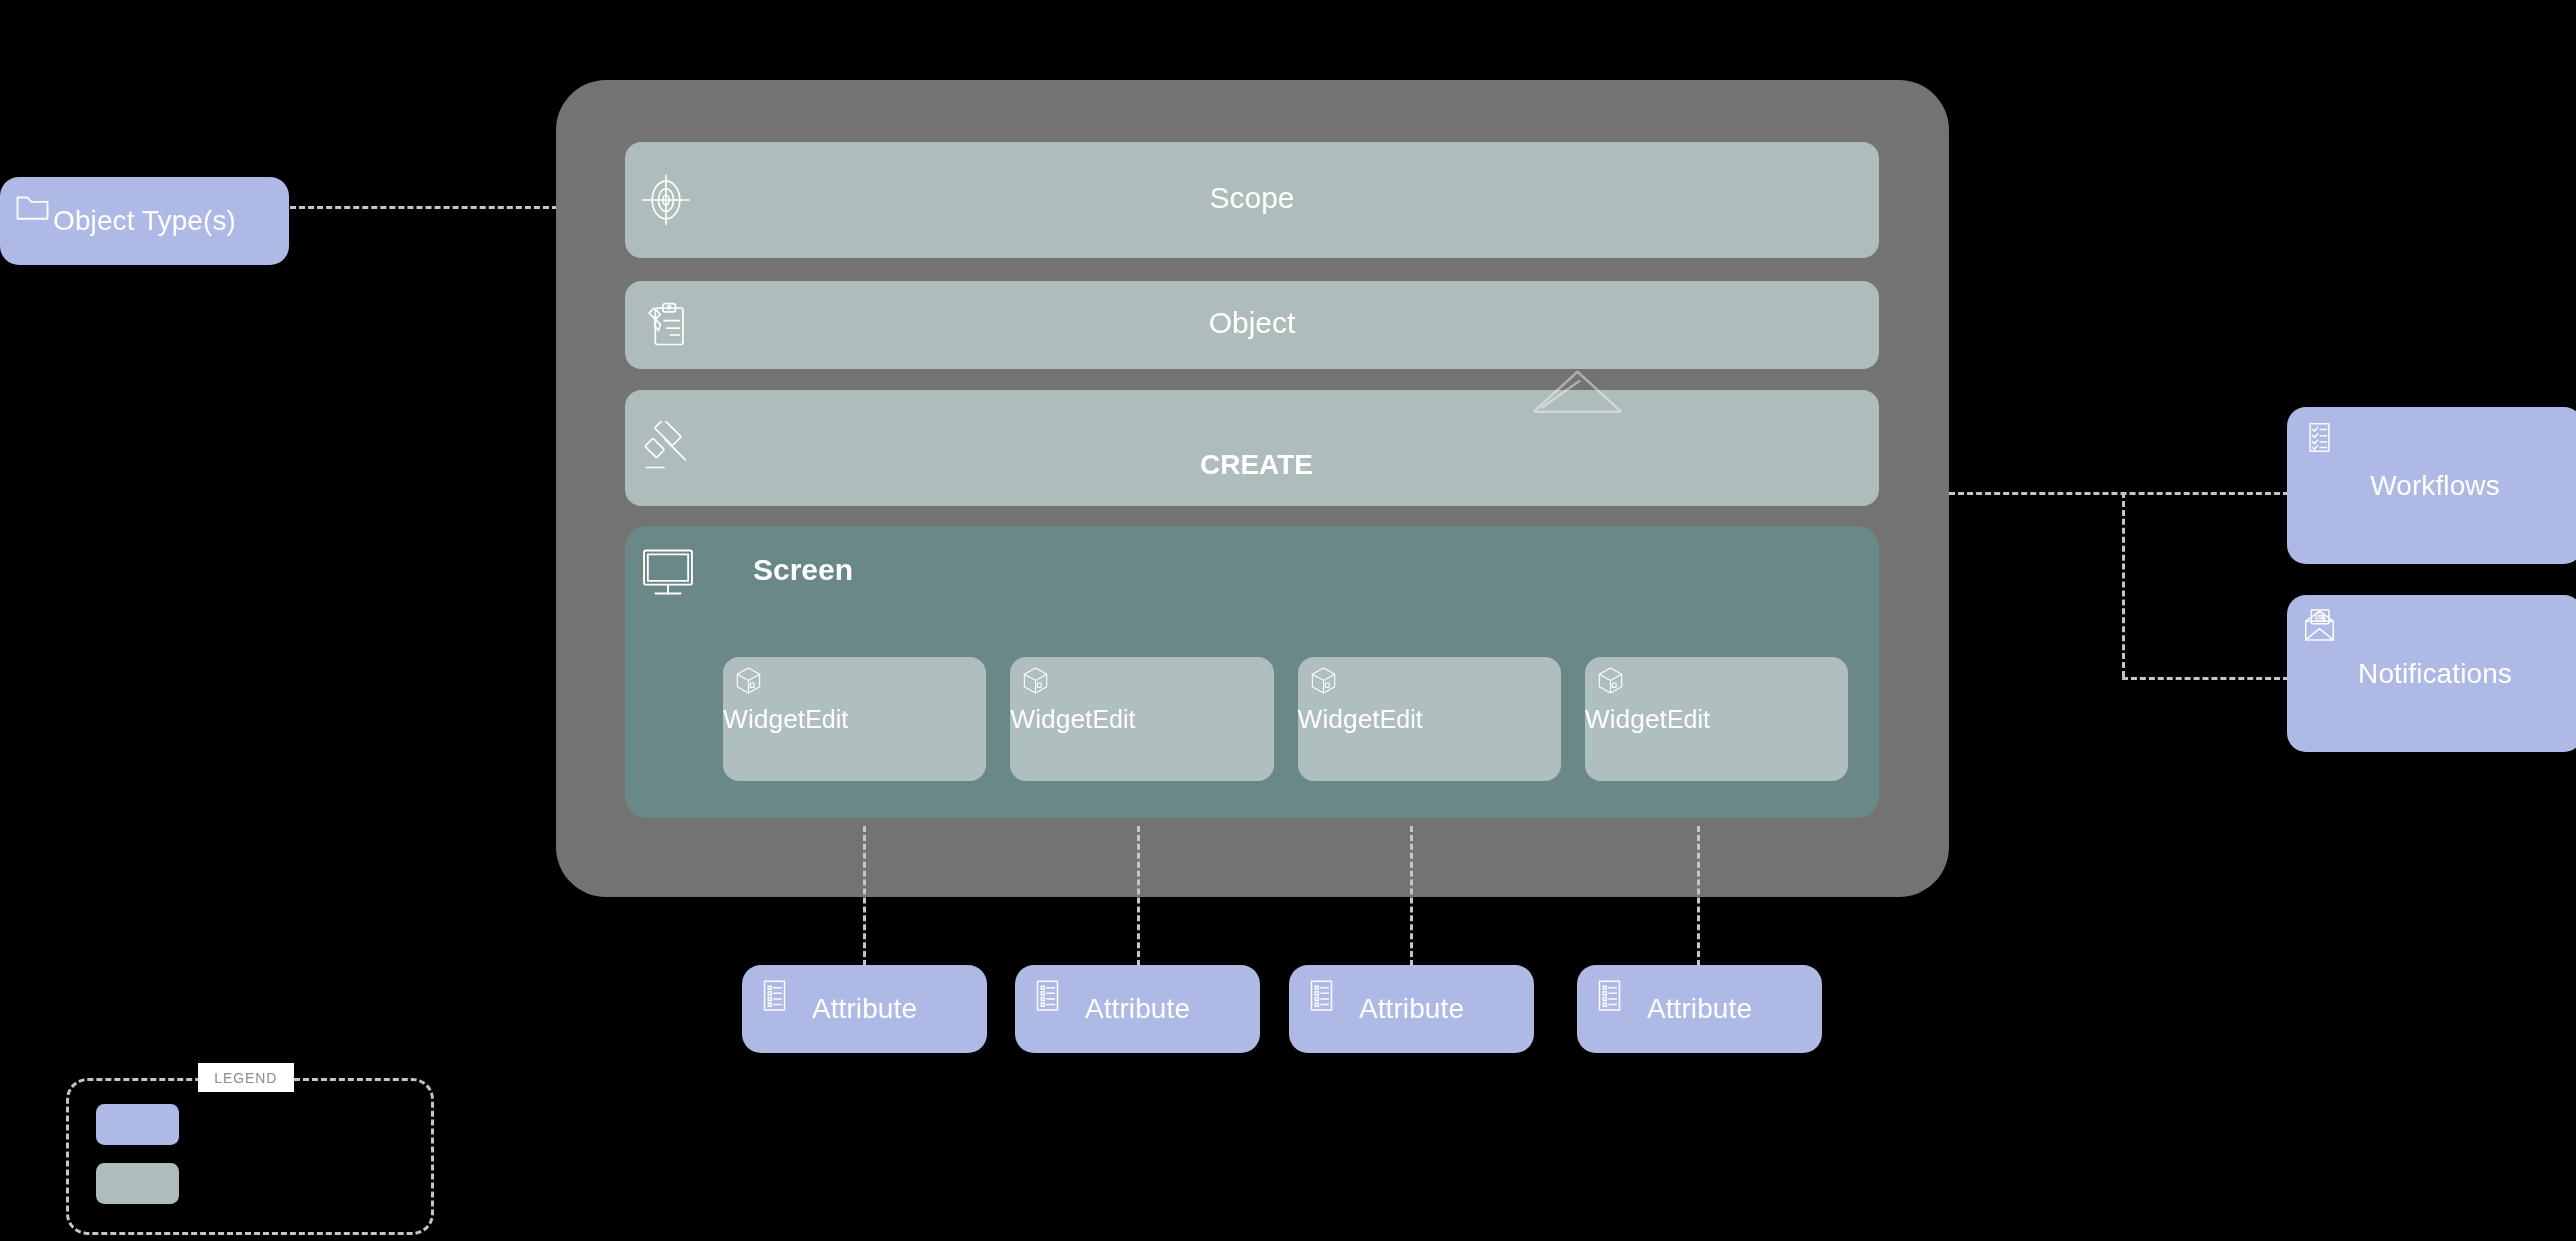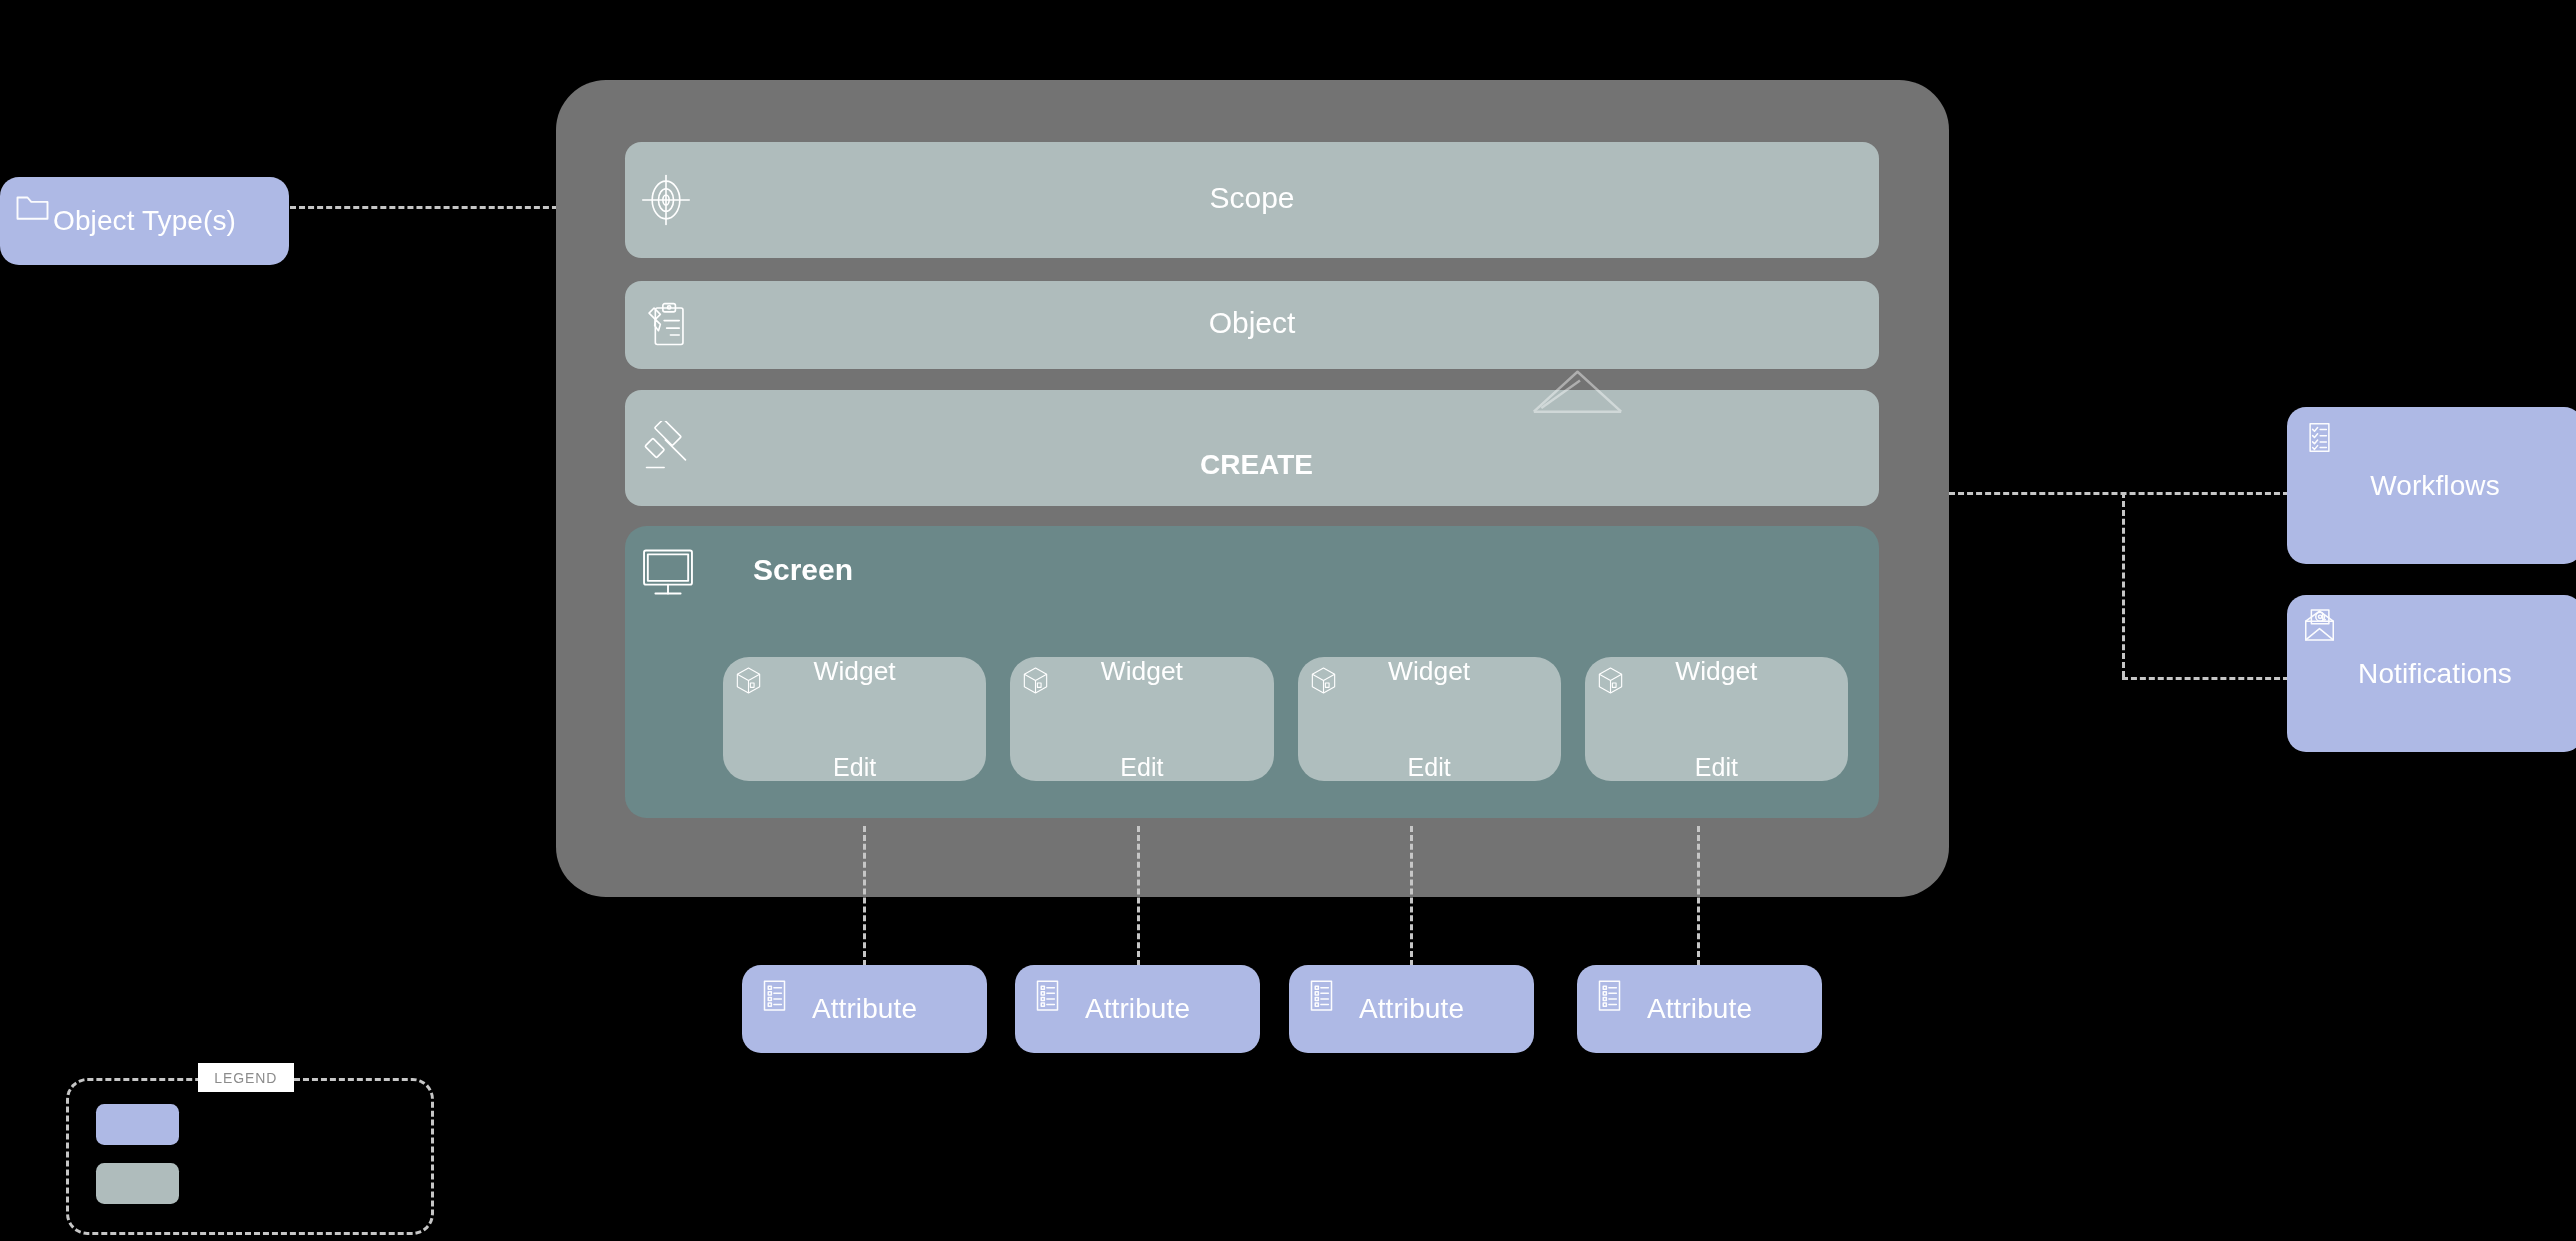--- a/index.html
+++ b/index.html
@@ -78,23 +78,23 @@
   #screen-title{
     position:absolute;left:88px;top:29px;color:#fff;
     font-size:30px;font-weight:700;line-height:1;white-space:nowrap;display:block;margin-left:40px;
   }
   #widget-row{
     position:absolute;left:98px;top:131px;width:1125px;height:124px;
     display:flex;gap:24px;
   }
   .widget{
     position:relative;flex:1 1 0;height:124px;
-    background:#afbebe;border-radius:26px;
-    display:flex;flex-direction:column;
-    align-items:center;justify-content:space-between;
+    background:#afbebe;border-radius:16px;
+    display:flex;flex-direction:row;
+    align-items:center;justify-content:flex-start;
     color:#ffffff;box-sizing:border-box;
   }
   .widget .w-icon{position:absolute;left:10px;top:7.5px;width:31px;height:31px;display:block;}
   .widget .w-icon svg{display:block;width:100%;height:100%;}
   .widget .w-name{font-size:26.4px;font-weight:400;line-height:1.08;display:block;}
   .widget .w-mode{font-size:25px;font-weight:400;line-height:1.08;display:block;}
 
   
   .h-dash{
     position:absolute;height:0;border-top:3.1px dashed #c6c6c6;

